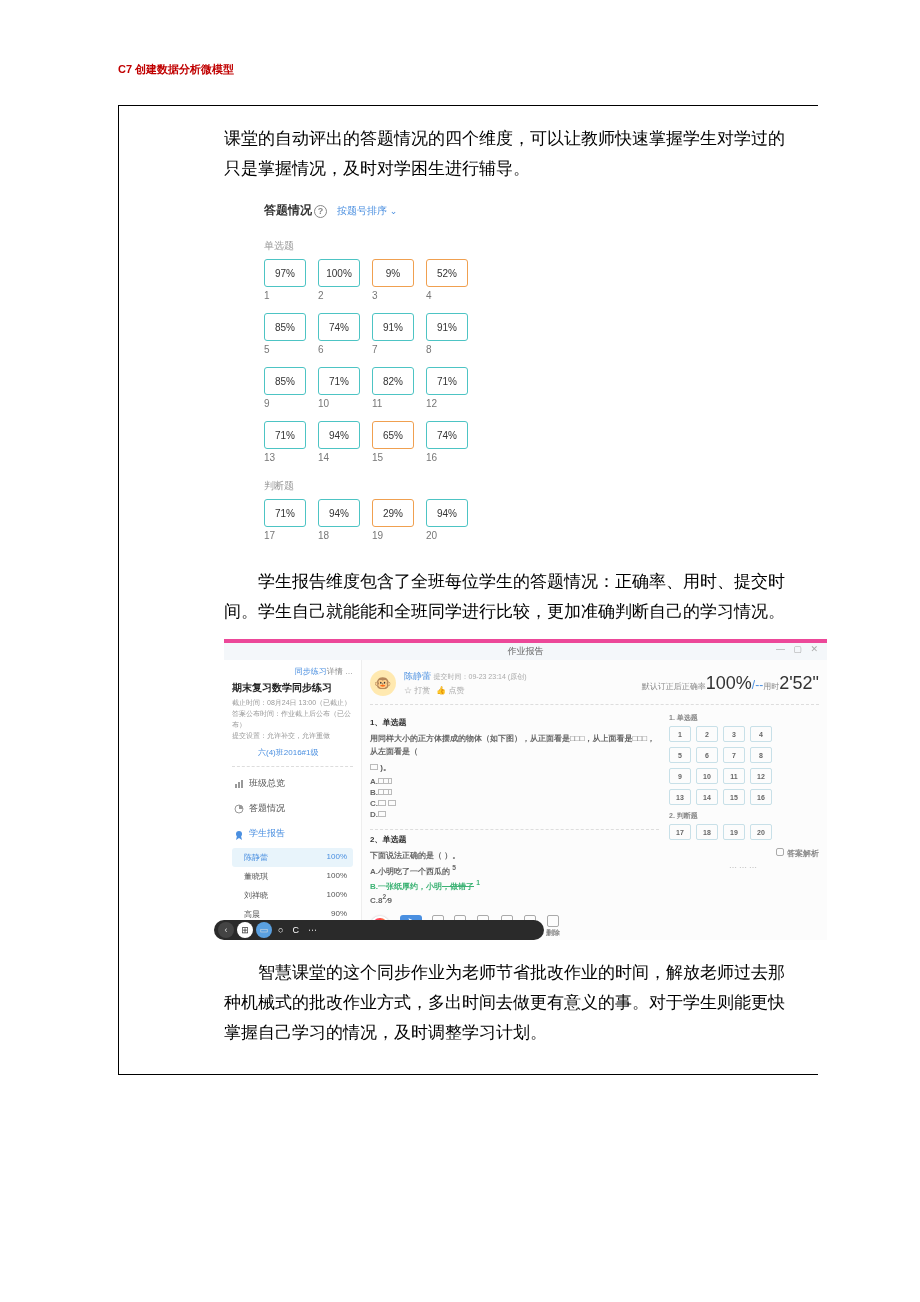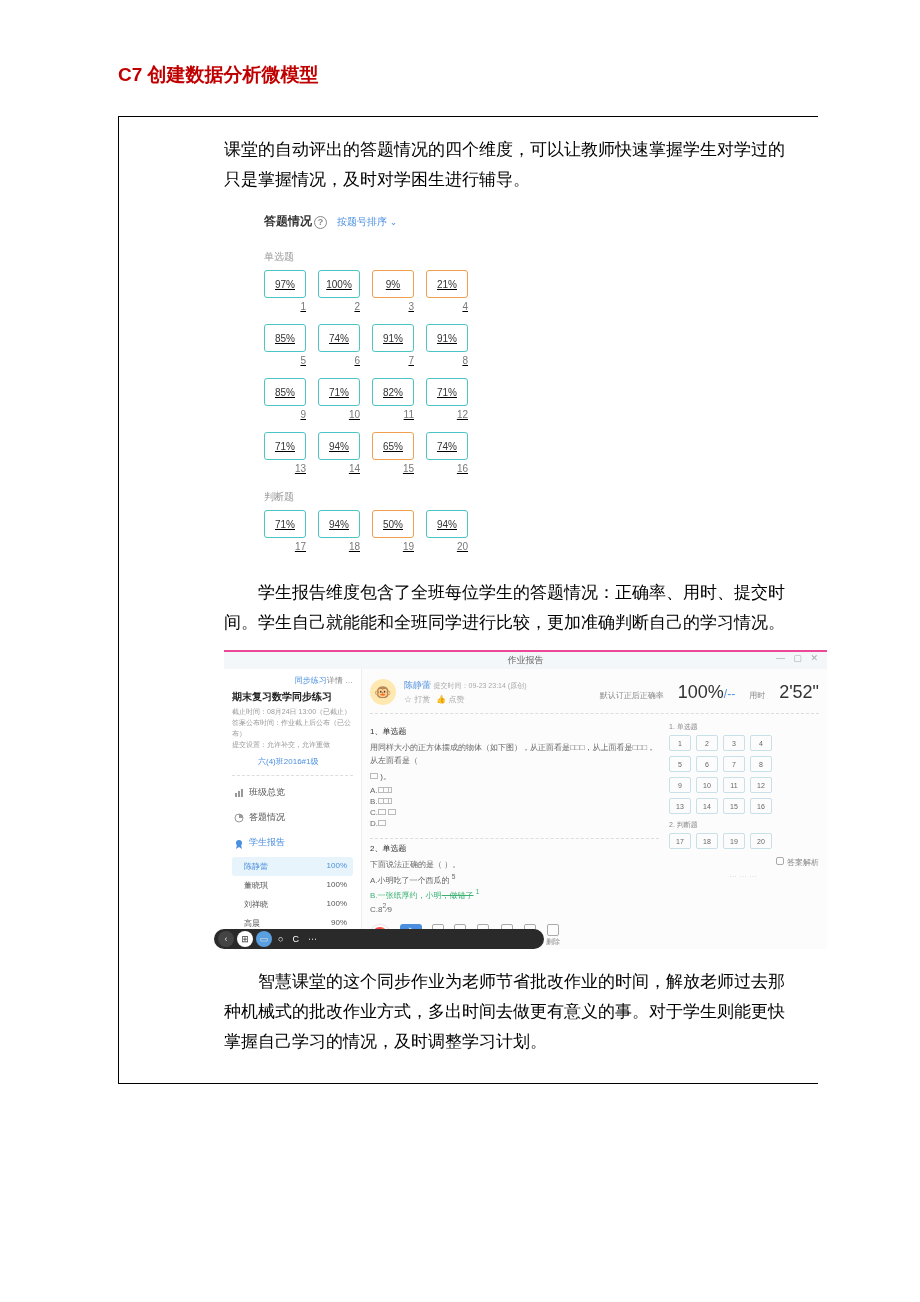--- a/index.html
+++ b/index.html
@@ -7,21 +7,21 @@
     width: 920px;
     height: 1302px;
     background: #fff;
     font-family: "Microsoft YaHei", "SimSun", sans-serif;
     color: #000;
     position: relative;
   }
   .page-header {
     color: #c00000;
     font-weight: bold;
-    font-size: 19px;
+    font-size: 11px;
     padding: 62px 0 0 118px;
   }
   .content-frame {
     border: 1px solid #000;
     border-right: none;
     margin: 28px 0 0 118px;
     width: 700px;
     padding: 0 0 26px 0;
   }
   .text-block {
@@ -52,36 +52,36 @@
   }
   .ap-sort { color: #4a8fe0; font-size: 10px; }
   .ap-sort .chev { font-size:9px; }
   .ap-section-label { color:#999; font-size:10px; margin: 8px 0 6px 0; }
   .ap-grid {
     display: grid;
     grid-template-columns: repeat(4, 42px);
     column-gap: 12px;
     row-gap: 4px;
   }
-  .ap-cell { text-align: right; text-decoration: underline; }
+  .ap-cell { text-align: left; }
   .ap-box {
     width: 42px; height: 28px;
     border: 1px solid #4dc4c4;
     border-radius: 3px;
     display:flex; align-items:center; justify-content:center;
     font-size: 10px; color:#333;
   }
   .ap-box.orange { border-color: #f0a050; }
   .ap-num { font-size: 10px; color:#777; margin-top:3px; margin-bottom:8px; }
 
   
   .report-shot {
     margin: 12px 0 0 105px;
     width: 603px;
-    border-top: 2px solid #ec4899;
+    border-top: 4px solid #ec4899;
     font-size: 9px;
     color: #555;
     position: relative;
     background: #fcfcfc;
   }
   .rs-titlebar {
     background: #f4f7fa;
     text-align: center;
     padding: 2px 0;
     font-size: 9px;
@@ -116,26 +116,26 @@
   .rs-tb-btn { width:16px;height:16px;border-radius:50%;background:#444;display:flex;align-items:center;justify-content:center;color:#ddd;font-size:9px; }
   .rs-tb-c { font-size:9px; color:#fff; padding:0 3px; }
 
   .rs-main { flex:1; padding:6px 8px; position:relative; }
   .rs-head { display:flex; align-items:center; gap:8px; padding:4px 0 8px 0; border-bottom:1px dashed #ddd; }
   .rs-avatar { width:26px;height:26px;border-radius:50%;background:#ffe9b0;display:flex;align-items:center;justify-content:center;font-size:14px; }
   .rs-name-line { font-size:9px; }
   .rs-name { color:#4a8fe0; font-weight:500; }
   .rs-sub { color:#aaa; font-size:7px; }
   .rs-icons { color:#aaa; font-size:8px; display:flex; gap:6px; margin-top:2px;align-items:flex-end; }
-  .rs-score { margin-left:auto; display:flex; align-items:baseline; gap:14px; }
+  .rs-score { margin-left:auto; display:flex; align-items:baseline; }
   .rs-score .lbl { font-size:8px; color:#888; }
   .rs-score .big { font-size:18px; color:#333; }
   .rs-score .slash { color:#4a8fe0; font-size:12px; }
 
-  .rs-content { display:flex; gap:10px; margin-top:8px; }
+  .rs-content { display:flex; gap:10px; margin-top:8px;font-weight:bold; }
   .rs-qcol { flex:1; font-size:8px; color:#555; }
   .rs-qsec-title { color:#333; margin:4px 0; }
   .rs-qtext { color:#666; line-height:13px; }
   .rs-opt { color:#666; margin:2px 0; }
   .rs-opt .sq { display:inline-block;width:8px;height:6px;border:1px solid #bbb;margin-right:2px; }
   .rs-opt .grid3 { display:inline-block;width:14px;height:6px;border:1px solid #bbb;background:linear-gradient(#bbb,#bbb) 4px 0/1px 100% no-repeat,linear-gradient(#bbb,#bbb) 9px 0/1px 100% no-repeat; }
   .rs-opt.green { color:#3bb273; }
   .rs-navgrid {
     width:150px;
   }
@@ -178,21 +178,21 @@
         </div>
         <div class="ap-cell">
           <div class="ap-box">100%</div>
           <div class="ap-num">2</div>
         </div>
         <div class="ap-cell">
           <div class="ap-box orange">9%</div>
           <div class="ap-num">3</div>
         </div>
         <div class="ap-cell">
-          <div class="ap-box orange">21%</div>
+          <div class="ap-box orange">52%</div>
           <div class="ap-num">4</div>
         </div>
         <div class="ap-cell">
           <div class="ap-box">85%</div>
           <div class="ap-num">5</div>
         </div>
         <div class="ap-cell">
           <div class="ap-box">74%</div>
           <div class="ap-num">6</div>
         </div>
@@ -241,21 +241,21 @@
     <div class="ap-grid" id="ap-grid-judge">
         <div class="ap-cell">
           <div class="ap-box">71%</div>
           <div class="ap-num">17</div>
         </div>
         <div class="ap-cell">
           <div class="ap-box">94%</div>
           <div class="ap-num">18</div>
         </div>
         <div class="ap-cell">
-          <div class="ap-box orange">50%</div>
+          <div class="ap-box orange">29%</div>
           <div class="ap-num">19</div>
         </div>
         <div class="ap-cell">
           <div class="ap-box">94%</div>
           <div class="ap-num">20</div>
         </div>
       </div>
   </div>
 
   <div class="text-block indent">学生报告维度包含了全班每位学生的答题情况：正确率、用时、提交时间。学生自己就能能和全班同学进行比较，更加准确判断自己的学习情况。</div>

